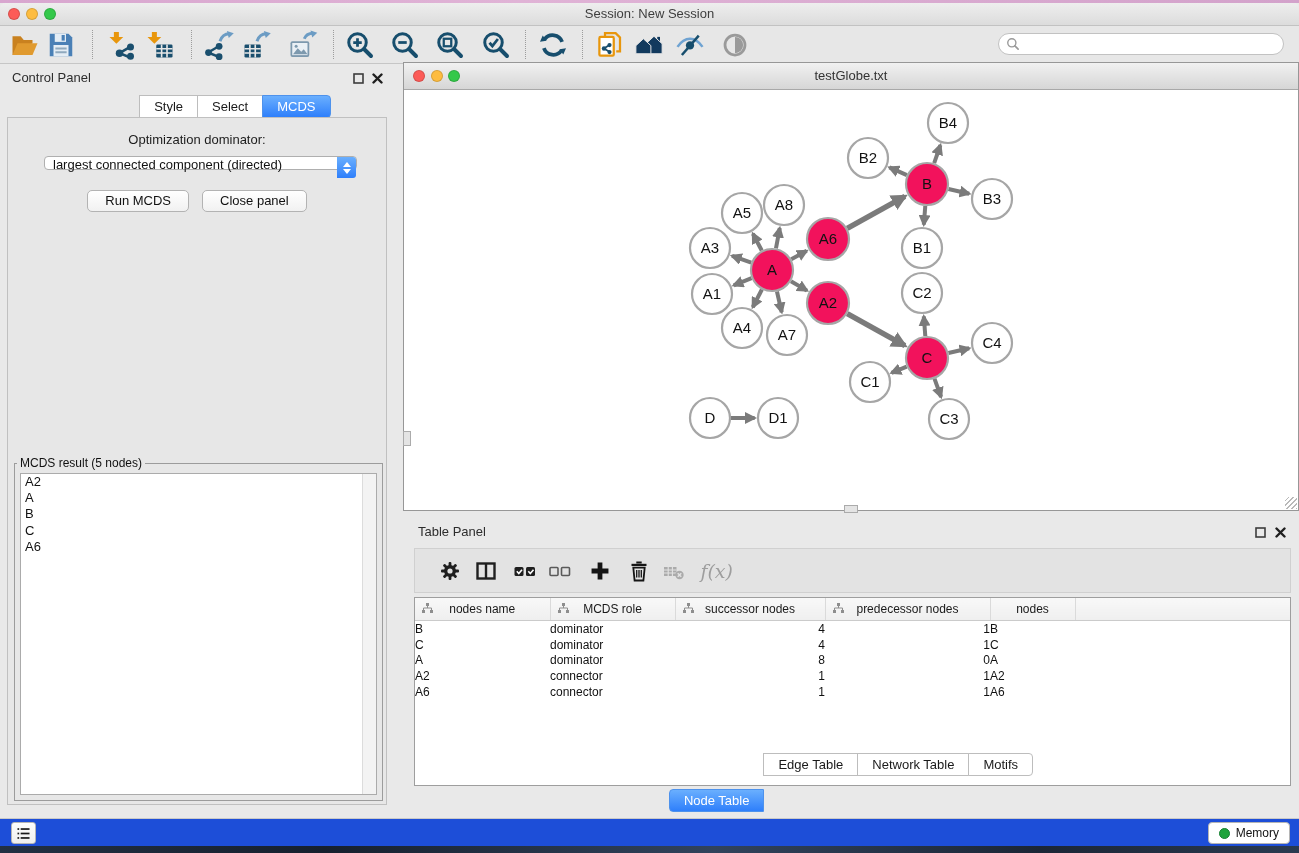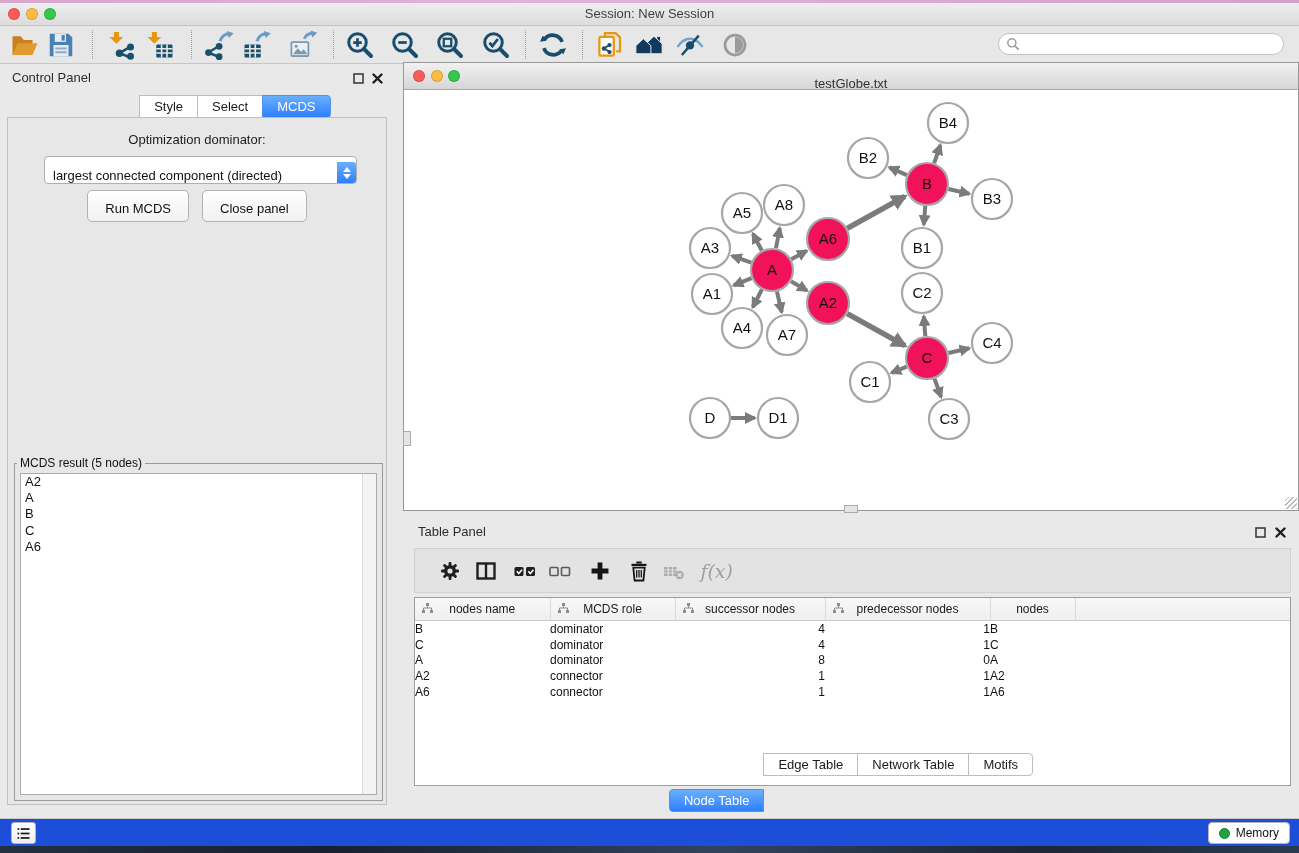--- a/index.html
+++ b/index.html
@@ -30,42 +30,42 @@
   .cp-title{position:absolute;left:12px;top:0;line-height:30px;font-size:13px;color:#2D2D2D;}
   .panel-btn{position:absolute;top:9px;width:13px;height:13px;display:flex;align-items:center;justify-content:center;}
   .cp-tabs{position:absolute;top:32px;left:0;width:100%;display:flex;justify-content:center;}
   .tab{height:21px;line-height:21px;font-size:13px;background:#FFF;border:1px solid #BDBDBD;padding:0 14px;
        margin-left:-1px;color:#1A1A1A;}
   .tab:first-child{border-radius:4px 0 0 4px;margin-left:0;margin-top:36px;}
   .tab:last-child{border-radius:0 4px 4px 0;}
   .tab.selected{background:linear-gradient(#6AAFFE,#2E7FFB);border-color:#4E92EC;color:#FFF;}
   .cp-content{position:absolute;top:54px;left:7px;right:6px;bottom:7px;background:#E7E7E7;border:1px solid #C0C0C0;}
   .opt-label{position:absolute;top:14px;left:0;right:0;text-align:center;font-size:13px;color:#1C1C1C;}
-  .selectbox{position:absolute;top:38px;left:36px;width:313px;height:28px;background:#FFF;border:1px solid #AFAFAF;
-      border-radius:4px;display:flex;align-items:flex-end;box-sizing:border-box;}
+  .selectbox{position:absolute;top:38px;left:36px;width:313px;height:14px;background:#FFF;border:1px solid #AFAFAF;
+      border-radius:4px;display:flex;align-items:flex-start;box-sizing:border-box;}
   .selectbox .sel-text{flex:1;font-size:13px;padding-left:8px;color:#111;white-space:nowrap;overflow:hidden;}
   .stepper{width:19px;height:21px;border-radius:0 3px 3px 0;background:linear-gradient(#6AAFFE,#2E7FFB);
       display:flex;flex-direction:column;align-items:center;justify-content:center;gap:2px;}
   .stepper .up{width:0;height:0;border-left:4px solid transparent;border-right:4px solid transparent;border-bottom:5px solid #FFF;}
   .stepper .down{width:0;height:0;border-left:4px solid transparent;border-right:4px solid transparent;border-top:5px solid #FFF;}
   .cp-buttons{position:absolute;top:72px;left:0;right:0;display:flex;justify-content:center;gap:13px;}
-  .cp-btn{height:32px;line-height:20px;border:1px solid #B3B3B3;border-radius:5px;background:linear-gradient(#FFFFFF,#F1F1F1);
-      font-size:13px;padding:8px 17px;color:#111;font-family:inherit;}
+  .cp-btn{height:22px;line-height:20px;border:1px solid #B3B3B3;border-radius:5px;background:linear-gradient(#FFFFFF,#F1F1F1);
+      font-size:13px;padding:0 17px;color:#111;font-family:inherit;}
   fieldset.result-box{position:absolute;top:338px;left:6px;width:369px;height:345px;margin:0;padding:0;
       border:1px solid #9C9C9C;box-sizing:border-box;}
   fieldset.result-box legend{font-size:12px;color:#111;padding:0 3px;margin-left:2px;}
   .result-list{position:absolute;top:3px;bottom:5px;left:5px;right:5px;background:#FFF;border:1px solid #ABABAB;overflow:hidden;}
   .scroll-track{position:absolute;top:0;bottom:0;right:0;width:13px;background:#F3F3F3;border-left:1px solid #DCDCDC;}
   .result-item{font-size:13px;line-height:16.2px;padding-left:4px;color:#111;}
   
   .net-window{position:absolute;left:403px;top:62px;width:896px;height:449px;background:#FFF;border:1px solid #979797;box-sizing:border-box;}
   .net-titlebar{position:absolute;top:0;left:0;right:0;height:26px;background:linear-gradient(#F1F1F1,#D6D6D6);border-bottom:1px solid #A8A8A8;}
   .net-titlebar .tl{top:7px;}
   .net-titlebar .tl.red{left:9px;}.net-titlebar .tl.yellow{left:27px;}.net-titlebar .tl.green{left:44px;}
-  .net-title{position:absolute;left:0;right:0;top:8px;line-height:26px;text-align:center;font-size:13px;color:#333;}
+  .net-title{position:absolute;left:0;right:0;top:0;line-height:26px;text-align:center;font-size:13px;color:#333;}
   .net-canvas{position:absolute;top:27px;left:0;right:0;bottom:0;overflow:hidden;}
   .net-grip-left{position:absolute;left:-1px;top:368px;width:8px;height:15px;background:#E4E4E4;border:1px solid #ABABAB;box-sizing:border-box;}
   .net-grip-bottom{position:absolute;left:440px;bottom:-3px;width:14px;height:8px;background:#E4E4E4;border:1px solid #ABABAB;box-sizing:border-box;}
   .net-resize{position:absolute;right:1px;bottom:1px;width:12px;height:12px;
       background:repeating-linear-gradient(135deg,transparent 0 2.2px,#B9B9B9 2.2px 3.4px);}
   
   .table-panel{position:absolute;left:403px;top:518px;right:0;height:294px;}
   .tp-title{position:absolute;left:15px;top:0;line-height:28px;font-size:13px;color:#2D2D2D;}
   .tp-toolbar{position:absolute;top:30px;left:11px;right:8px;height:45px;background:#E3E3E3;border:1px solid #D0D0D0;box-sizing:border-box;}
   .tp-btn{position:absolute;top:7px;width:30px;height:30px;display:flex;align-items:center;justify-content:flex-end;}

